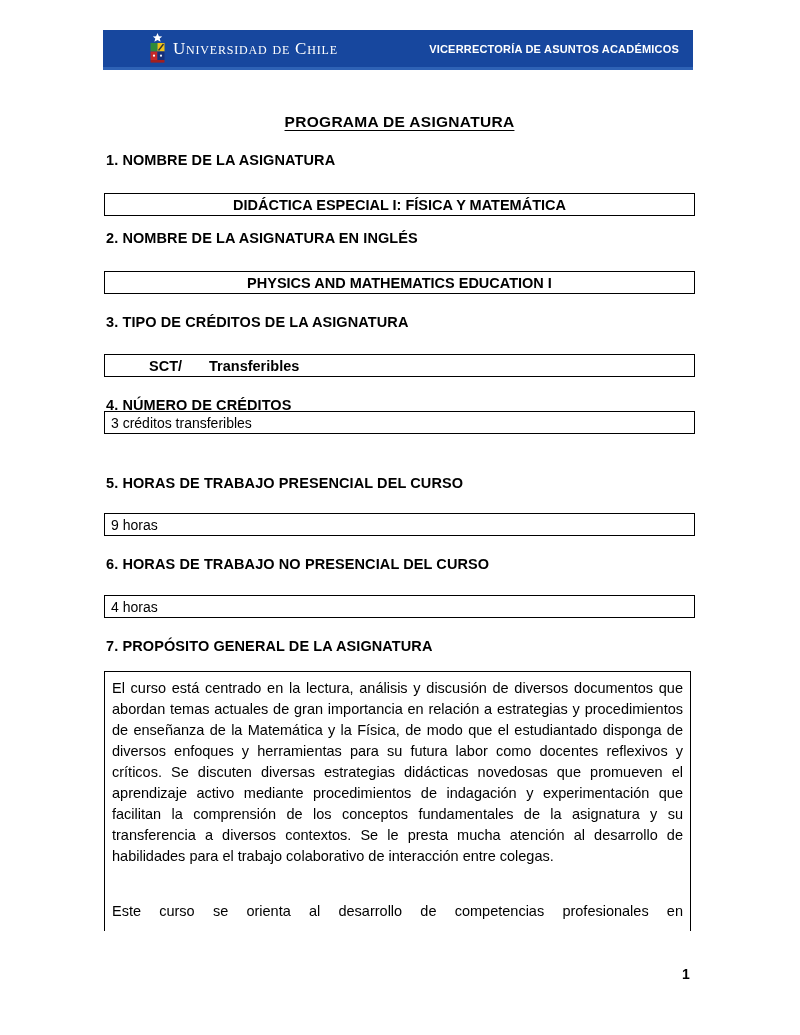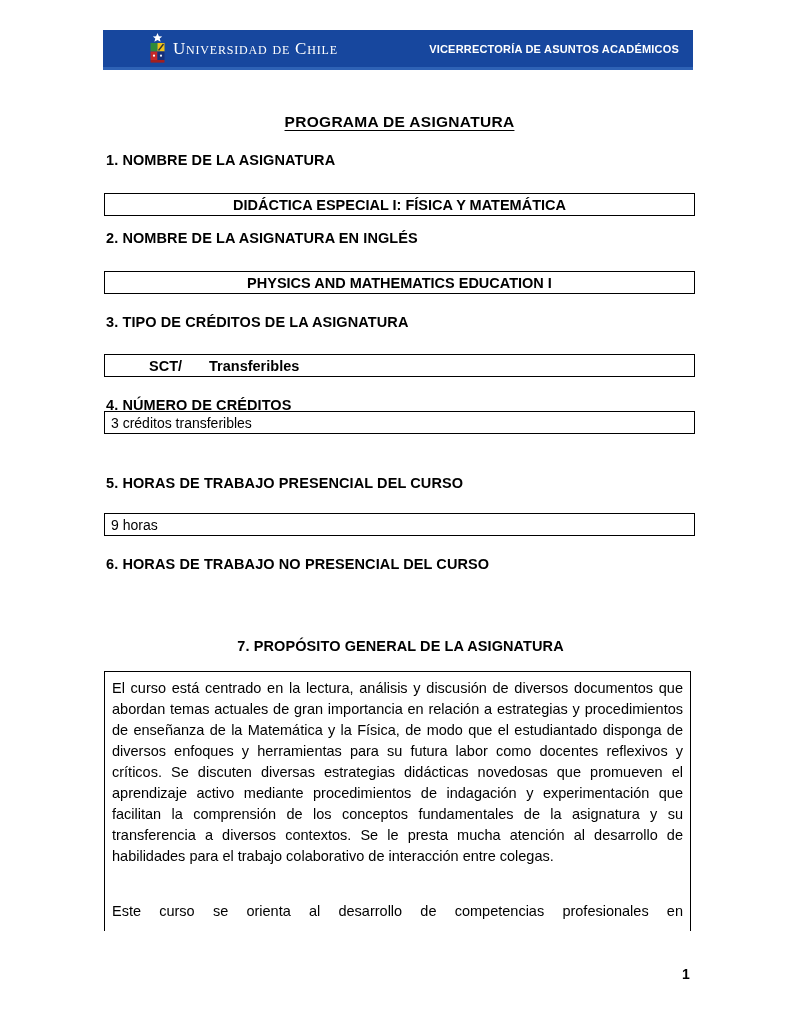--- a/index.html
+++ b/index.html
@@ -118,21 +118,21 @@
     font-weight: bold;
   }
 
   
   #h1 { top: 152px; }  #b1 { top: 193px; }
   #h2 { top: 230px; }  #b2 { top: 271px; }
   #h3 { top: 314px; }  #b3 { top: 354px; padding-left: 44px; }
   #h4 { top: 397px; }  #b4 { top: 411px; }
   #h5 { top: 475px; }  #b5 { top: 513px; }
   #h6 { top: 556px; }  #b6 { top: 595px; }
-  #h7 { top: 638px; text-align: center; }
+  #h7 { top: 638px; }
 </style>
 </head>
 <body>
 
 <div class="page">
 
   <div class="band">
     <div class="logo-wrap">
       <svg width="17" height="32" viewBox="0 0 17 32" xmlns="http://www.w3.org/2000/svg">
         <polygon points="8.5,0 9.9,3.2 13.2,3.4 10.7,5.5 11.6,8.7 8.5,6.9 5.4,8.7 6.3,5.5 3.8,3.4 7.1,3.2" fill="#ffffff"></polygon>
@@ -173,20 +173,23 @@
   <div class="value-box plain" id="b4">
     <span>3 créditos transferibles</span>
   </div>
 
   <div class="sec-heading" id="h5">5. HORAS DE TRABAJO PRESENCIAL DEL CURSO</div>
   <div class="value-box plain" id="b5">
     <span>9 horas</span>
   </div>
 
   <div class="sec-heading" id="h6">6. HORAS DE TRABAJO NO PRESENCIAL DEL CURSO</div>
+  <div class="value-box plain" id="b6">
+    <span>4 horas</span>
+  </div>
 
   <div class="sec-heading" id="h7">7. PROPÓSITO GENERAL DE LA ASIGNATURA</div>
   <div class="purpose-box">
     <p>El curso está centrado en la lectura, análisis y discusión de diversos documentos que abordan temas actuales de gran importancia en relación a estrategias y procedimientos de enseñanza de la Matemática y la Física, de modo que el estudiantado disponga de diversos enfoques y herramientas para su futura labor como docentes reflexivos y críticos. Se discuten diversas estrategias didácticas novedosas que promueven el aprendizaje activo mediante procedimientos de indagación y experimentación que facilitan la comprensión de los conceptos fundamentales de la asignatura y su transferencia a diversos contextos. Se le presta mucha atención al desarrollo de habilidades para el trabajo colaborativo de interacción entre colegas.</p>
     <p class="clipped">Este curso se orienta al desarrollo de competencias profesionales en</p>
   </div>
 
   <div class="page-number">1</div>
 
 </div>

